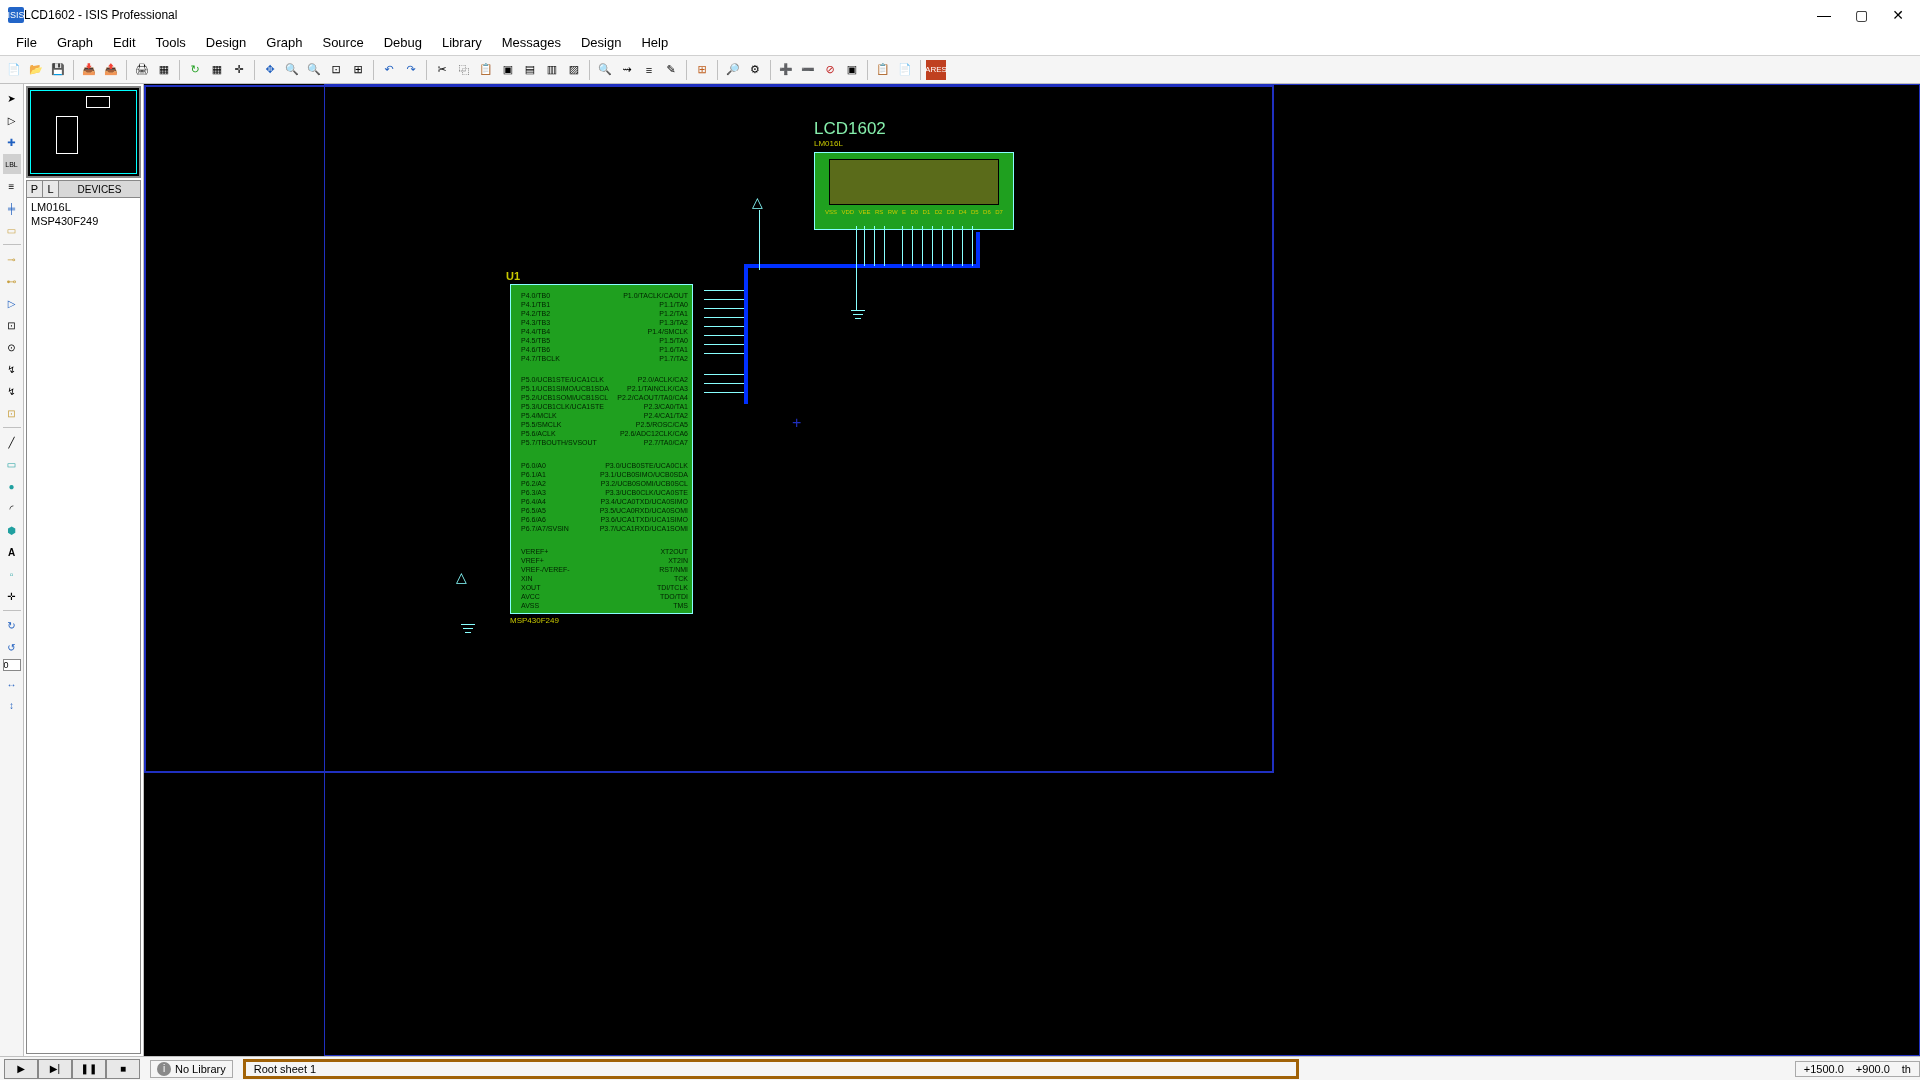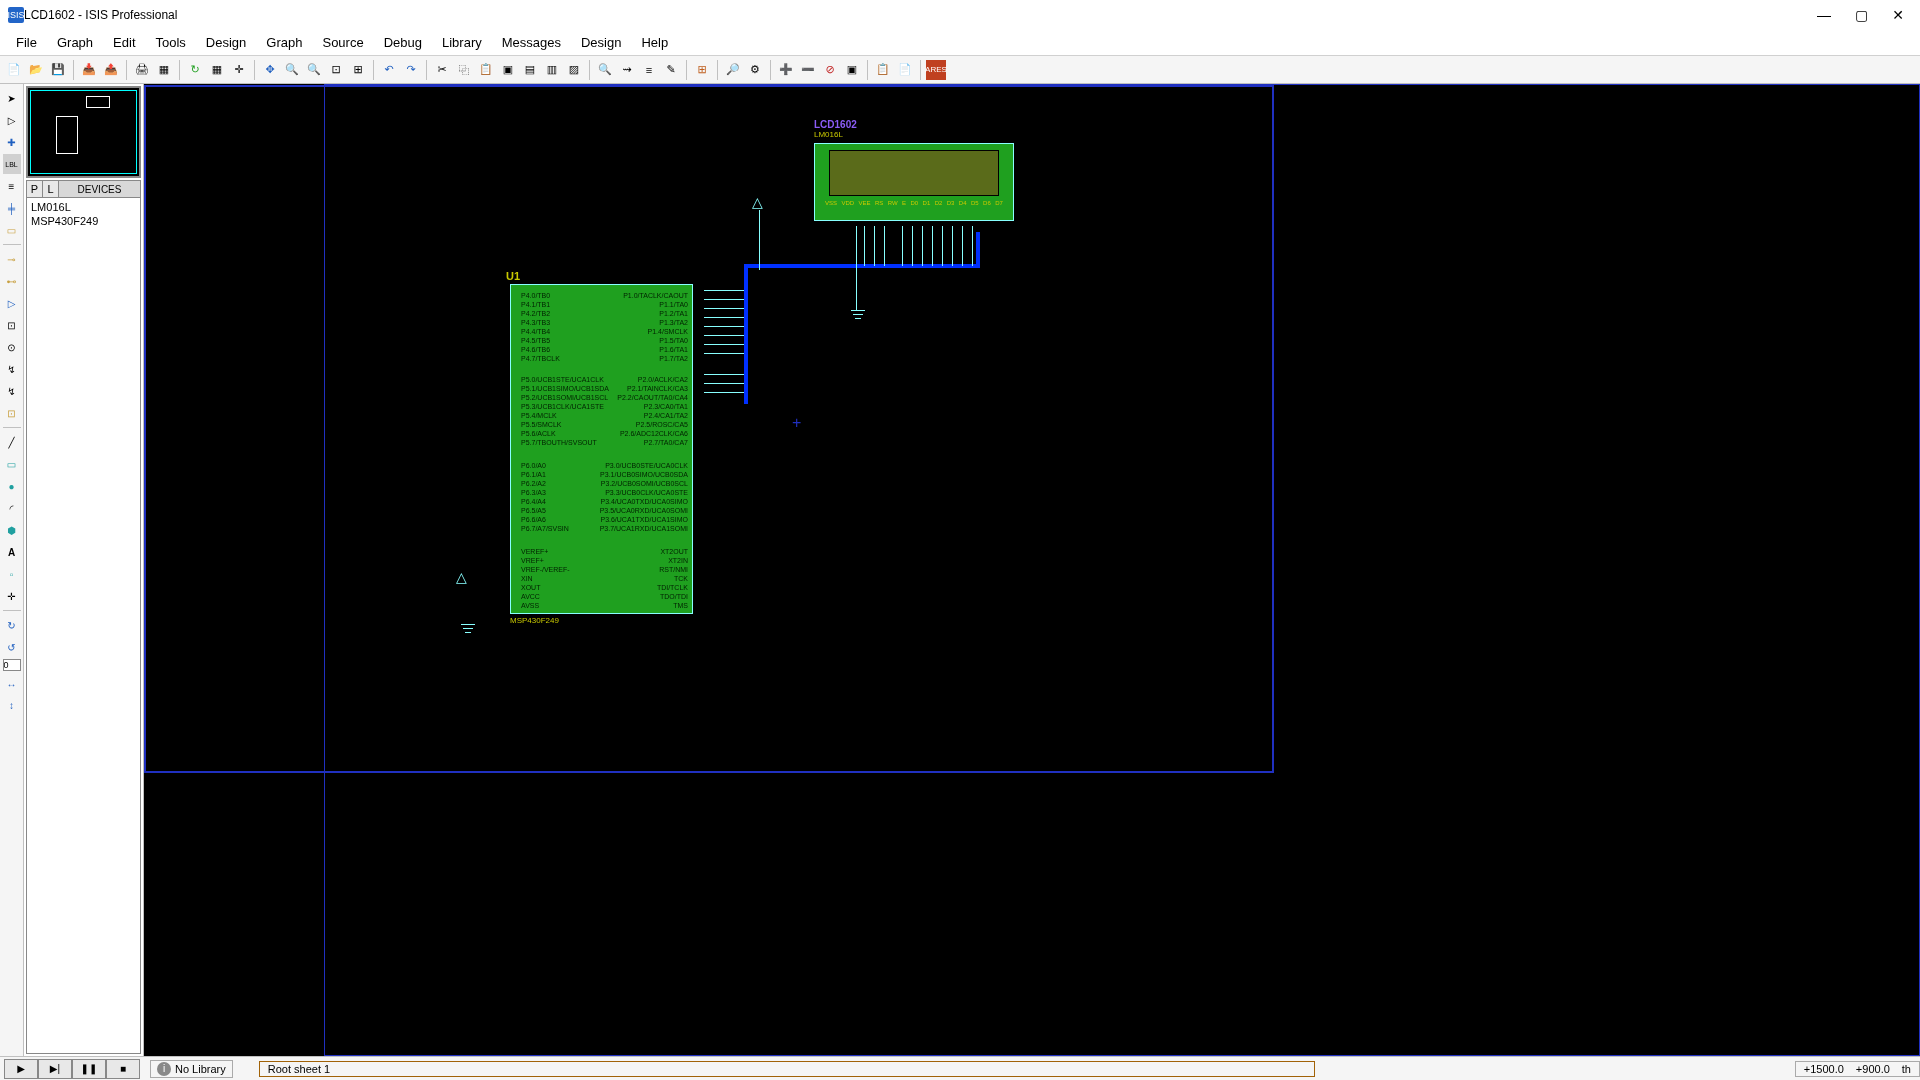--- a/index.html
+++ b/index.html
@@ -35,35 +35,35 @@
 .sheet-border.page { left: 0px; top: 1px; width: 1130px; height: 688px; border-width: 2px; }
 .component { position: absolute; }
 .u1-chip { left: 360px; top: 200px; width: 195px; height: 340px; }
 .u1-label { position:absolute; left:2px; top:-14px; color:#c8c800; font-size:11px; font-weight:bold; }
 .u1-body { position:absolute; left: 6px; top: 0; width: 183px; height: 330px; background: #1fa01f; border: 1px solid #8ff; }
 .u1-sub { position:absolute; left:6px; top:332px; color:#c8c800; font-size:8px; }
 .pin-col { position: absolute; font-size: 7px; color: #002200; line-height: 9px; white-space: pre; }
 .pin-col.left { left: 10px; }
 .pin-col.right { right: 4px; text-align: right; }
 .lcd-component { left: 670px; top: 35px; width: 210px; }
-.lcd-label { color:#8b5cf6; font-size:10px; font-weight:bold; }
+.lcd-label { color:#86efac; font-size:17px; font-weight:normal; }
 .lcd-sub { color:#c8c800; font-size:8px; }
 .lcd-body { margin-top:4px; width:200px; height:78px; background:#1fa01f; border:1px solid #8ff; padding:6px; }
 .lcd-screen { width:170px; height:46px; background:#5a6b1a; border:1px solid #000; margin:0 auto; }
 .lcd-pins-row { display:flex; gap:2px; margin-top:4px; padding:0 4px; justify-content:space-between; }
 .lcd-pins-row span { color:#c8c800; font-size:6px; }
 .bus-wire { position:absolute; background:#0030ff; }
 .ground-sym { position:absolute; width:20px; height:20px; }
 .ground-sym .g-line { position:absolute; background:#8ff; height:1px; left:50%; transform:translateX(-50%); }
 .arrow-sym { position:absolute; width:16px; height:16px; color:#8ff; font-size:14px; }
 .statusbar { height: 24px; background: #f5f5f5; border-top: 1px solid #c0c0c0; display: flex; align-items: center; font-size: 11px; }
 .statusbar .sim-controls { display: flex; margin-left: 4px; }
 .statusbar .sim-btn { width: 34px; height: 20px; border: 1px solid #888; background: #e8e8e8; display:flex; align-items:center; justify-content:center; cursor:pointer; font-size:10px; }
 .statusbar .msg-box { margin-left: 10px; border:1px solid #aaa; padding: 1px 6px; display:flex; align-items:center; gap:4px; }
-.statusbar .sheet-box { margin-left: 26px; border:1px solid #a16207; padding: 1px 8px; flex:0 0 1056px; }
+.statusbar .sheet-box { margin-left: 10px; border:3px solid #a16207; padding: 1px 8px; flex:0 0 1056px; }
 .statusbar .coords { margin-left:auto; border:1px solid #aaa; padding:1px 8px; display:flex; gap:12px; }
 </style>
 </head>
 <body>
 
 <div class="titlebar">
   <div class="app-icon">ISIS</div>
   <span>LCD1602 - ISIS Professional</span>
   <div class="win-controls">
     <span>―</span>

